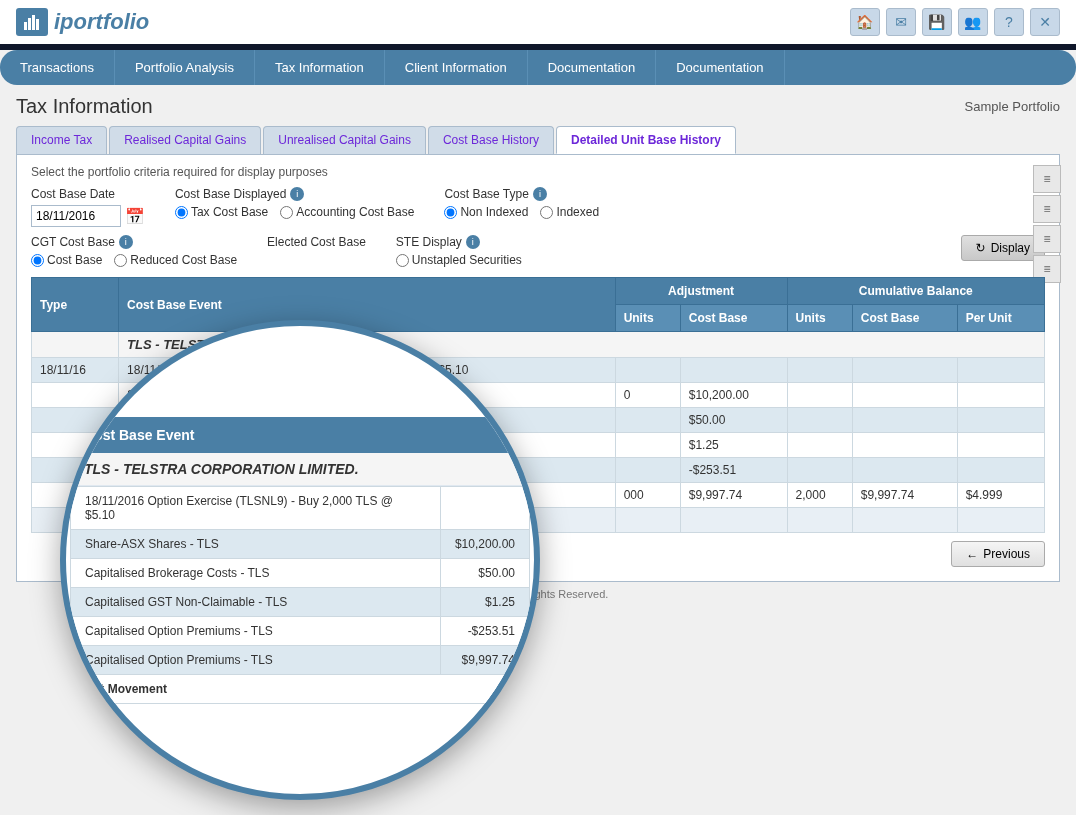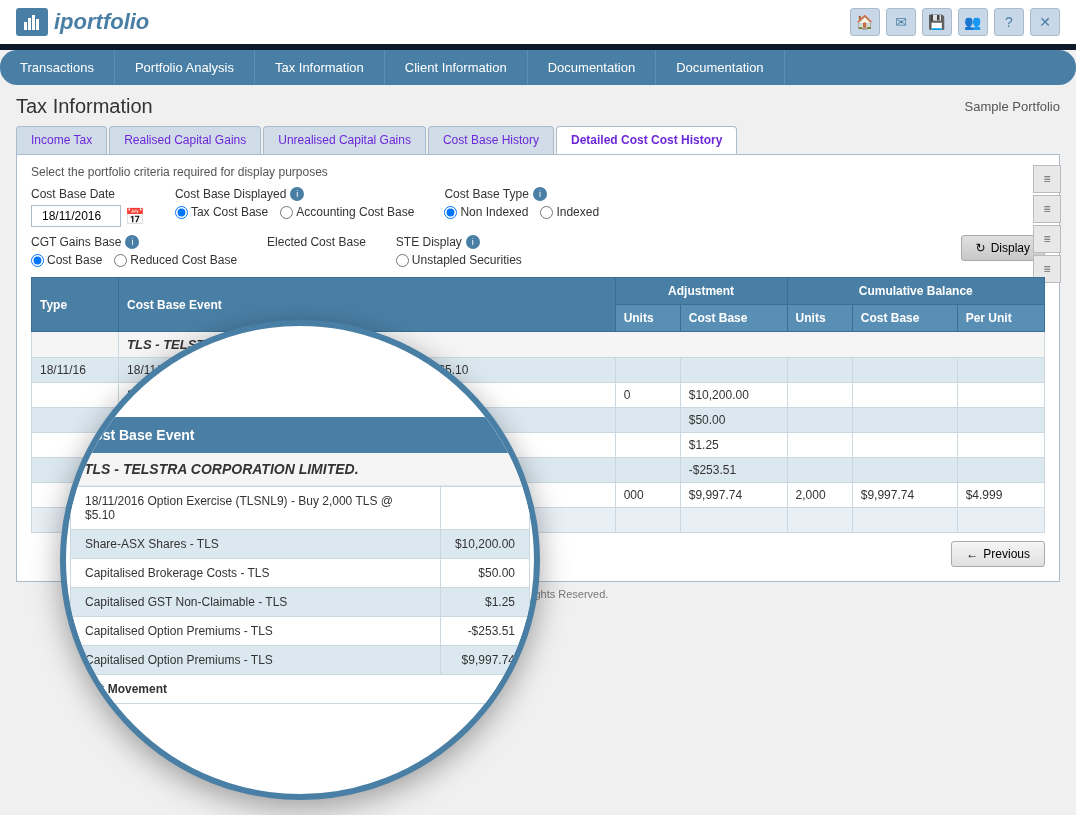--- a/index.html
+++ b/index.html
@@ -32,21 +32,21 @@
     
     .content-box { background: #fff; border: 1px solid #aabbcc; padding: 10px 14px; position: relative; }
 
     
     .criteria-text { font-size: 12px; color: #555; margin-bottom: 8px; }
     .criteria-row { display: flex; gap: 30px; align-items: flex-start; margin-bottom: 8px; flex-wrap: wrap; }
     .criteria-group { display: flex; flex-direction: column; gap: 4px; }
     .criteria-label { font-size: 12px; color: #333; display: flex; align-items: center; gap: 4px; }
     .info-icon { width: 14px; height: 14px; background: #4a7fa5; color: #fff; border-radius: 50%; font-size: 9px; display: inline-flex; align-items: center; justify-content: center; cursor: pointer; }
     .date-input-row { display: flex; align-items: center; gap: 4px; }
-    .date-input { border: 1px solid #aabbcc; padding: 3px 10px; font-size: 12px; width: 90px; }
+    .date-input { border: 1px solid #aabbcc; padding: 3px 4px; font-size: 12px; width: 90px; }
     .cal-icon { color: #4a7fa5; font-size: 16px; cursor: pointer; }
     .radio-group { display: flex; gap: 12px; align-items: center; font-size: 12px; }
     .radio-group label { display: flex; align-items: center; gap: 3px; cursor: pointer; }
 
     
     .criteria-row2 { display: flex; gap: 30px; align-items: flex-start; margin-bottom: 10px; flex-wrap: wrap; }
     .display-btn { background: linear-gradient(to bottom, #e0e0e0, #c8c8c8); border: 1px solid #aaa; padding: 5px 14px; font-size: 12px; cursor: pointer; border-radius: 3px; display: flex; align-items: center; gap: 5px; margin-left: auto; }
 
     
     .table-wrapper { position: relative; overflow: auto; }
@@ -123,21 +123,21 @@
   <div class="page-header">
     <div class="page-title">Tax Information</div>
     <div class="portfolio-name">Sample Portfolio</div>
   </div>
 
   <div class="tabs">
     <div class="tab">Income Tax</div>
     <div class="tab" style="min-width:110px;">Realised Capital Gains</div>
     <div class="tab" style="min-width:110px;">Unrealised Capital Gains</div>
     <div class="tab">Cost Base History</div>
-    <div class="tab active" style="min-width:120px;">Detailed Cost Cost History</div>
+    <div class="tab active" style="min-width:120px;">Detailed Unit Base History</div>
   </div>
 
   <div class="content-box">
 
     <div class="sidebar-icons">
       <div class="sidebar-icon-item">≡</div>
       <div class="sidebar-icon-item">≡</div>
       <div class="sidebar-icon-item">≡</div>
       <div class="sidebar-icon-item">≡</div>
     </div>
@@ -186,21 +186,21 @@
               <input type="radio" name="cbt" style=""> 
               <span>Indexed</span>
             </label>
         </div>
       </div>
     </div>
 
     <div class="criteria-row2">
       <div class="criteria-group">
         <div class="criteria-label">
-          <span>CGT Gains Base</span>
+          <span>CGT Cost Base</span>
           <span class="info-icon">i</span>
         </div>
         <div class="radio-group">
           <label>
               <input type="radio" name="cgt" checked="" style=""> 
               <span>Cost Base</span>
             </label>
           <label>
               <input type="radio" name="cgt" style=""> 
               <span>Reduced Cost Base</span>

